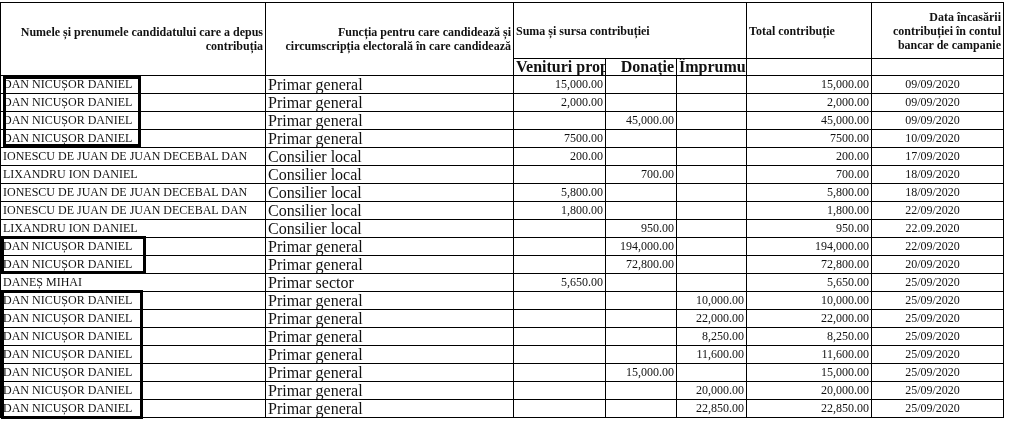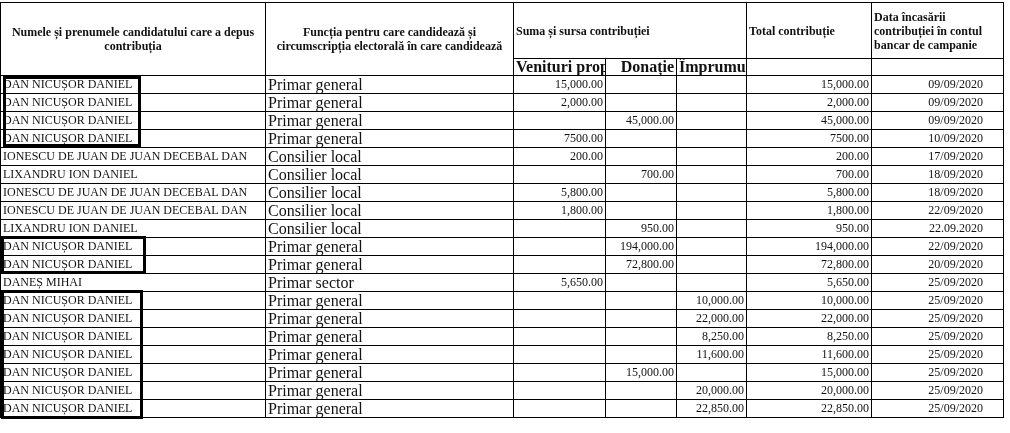--- a/index.html
+++ b/index.html
@@ -15,30 +15,30 @@
     table.contrib col.c1 { width: 265px; }
     table.contrib col.c2 { width: 248px; }
     table.contrib col.c3 { width: 92px; }
     table.contrib col.c4 { width: 71px; }
     table.contrib col.c5 { width: 70px; }
     table.contrib col.c6 { width: 125px; }
     table.contrib col.c7 { width: 132px; }
     th, td { border: 1px solid #000; padding: 0 2px; overflow: hidden; white-space: nowrap; }
     th { font-weight: bold; font-size: 12px; line-height: 14px; }
     th.h-main { height: 55px; vertical-align: middle; }
-    th.left { text-align: center; white-space: normal; margin-left: 24px; }
+    th.left { text-align: right; white-space: normal; margin-left: 24px; }
     th.center { text-align: left; }
-    th.right { text-align: left; white-space: normal; }
+    th.right { text-align: right; white-space: normal; }
     th.sub { height: 16px; font-size: 16px; text-align: right; }
     th.blank { border-left: 1px solid #000; }
     td { height: 17px; font-size: 12px; line-height: 17px; vertical-align: middle; }
     td.name { font-size: 12px; }
     td.func { font-size: 16px; }
     td.num { text-align: right; }
-    td.date { text-align: right; padding-right: 20px; }
+    td.date { text-align: center; padding-right: 12px; }
     .hl-box {
       position: absolute; border: 3px solid #000; box-sizing: border-box; pointer-events: none;
     }
   </style>
 </head>
 <body>
 
 <table class="contrib">
   <colgroup>
     <col class="c1">

